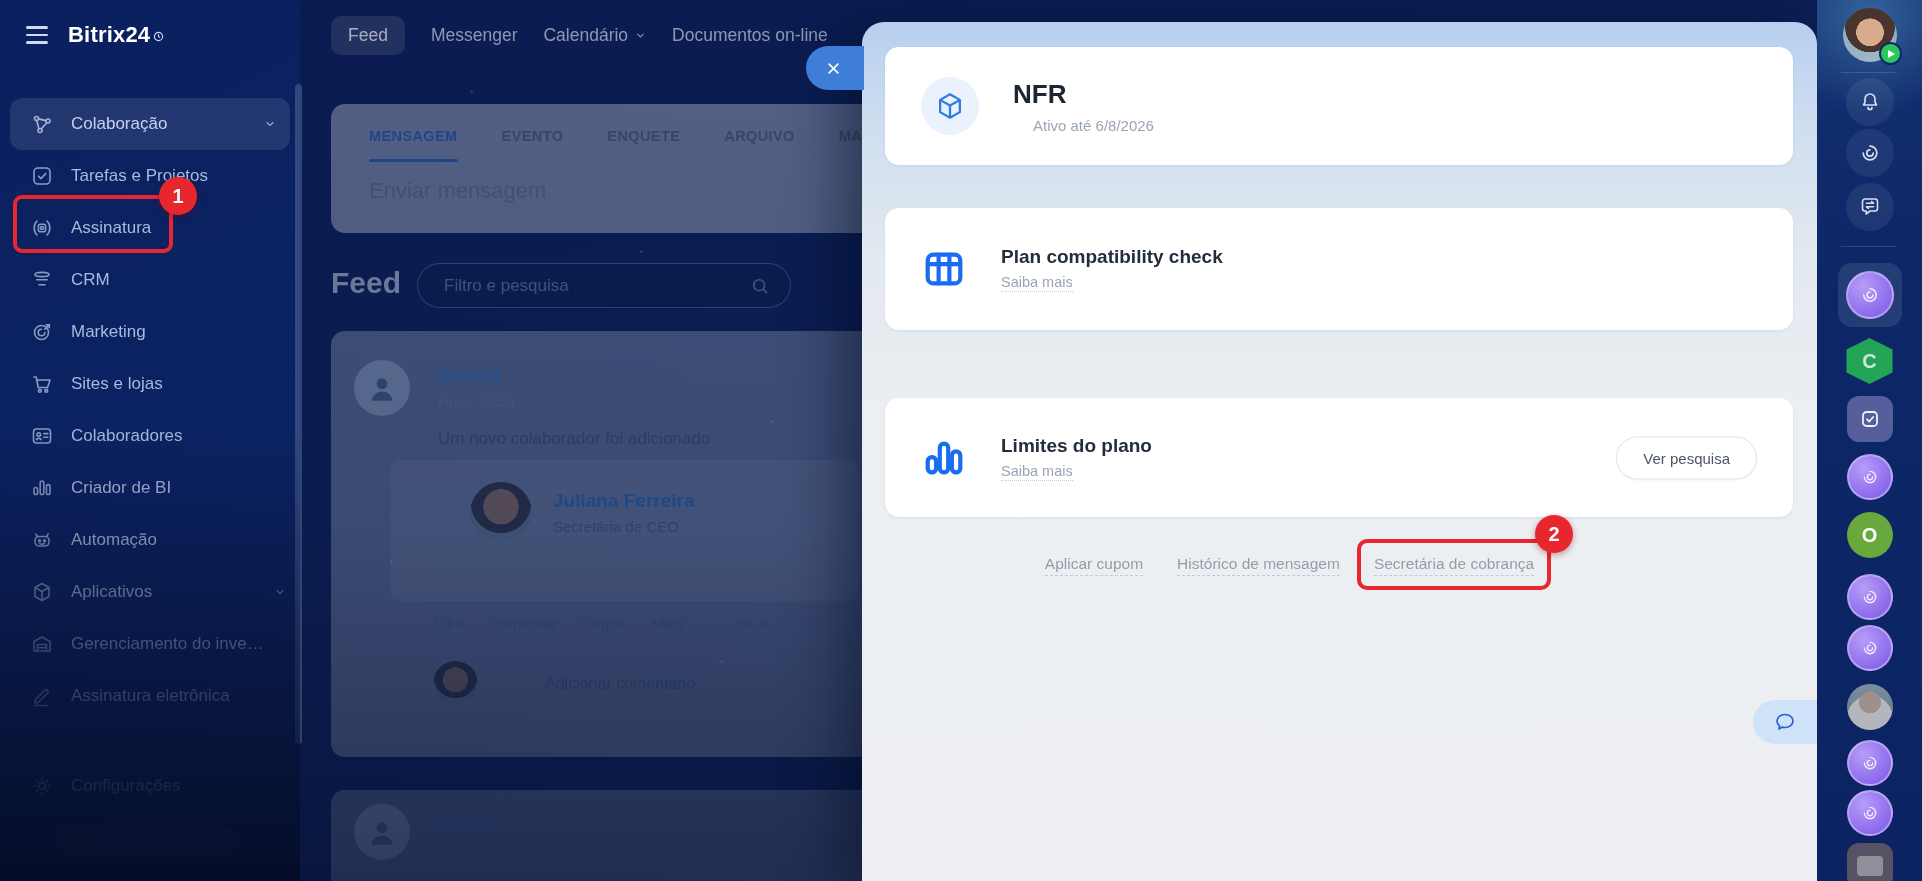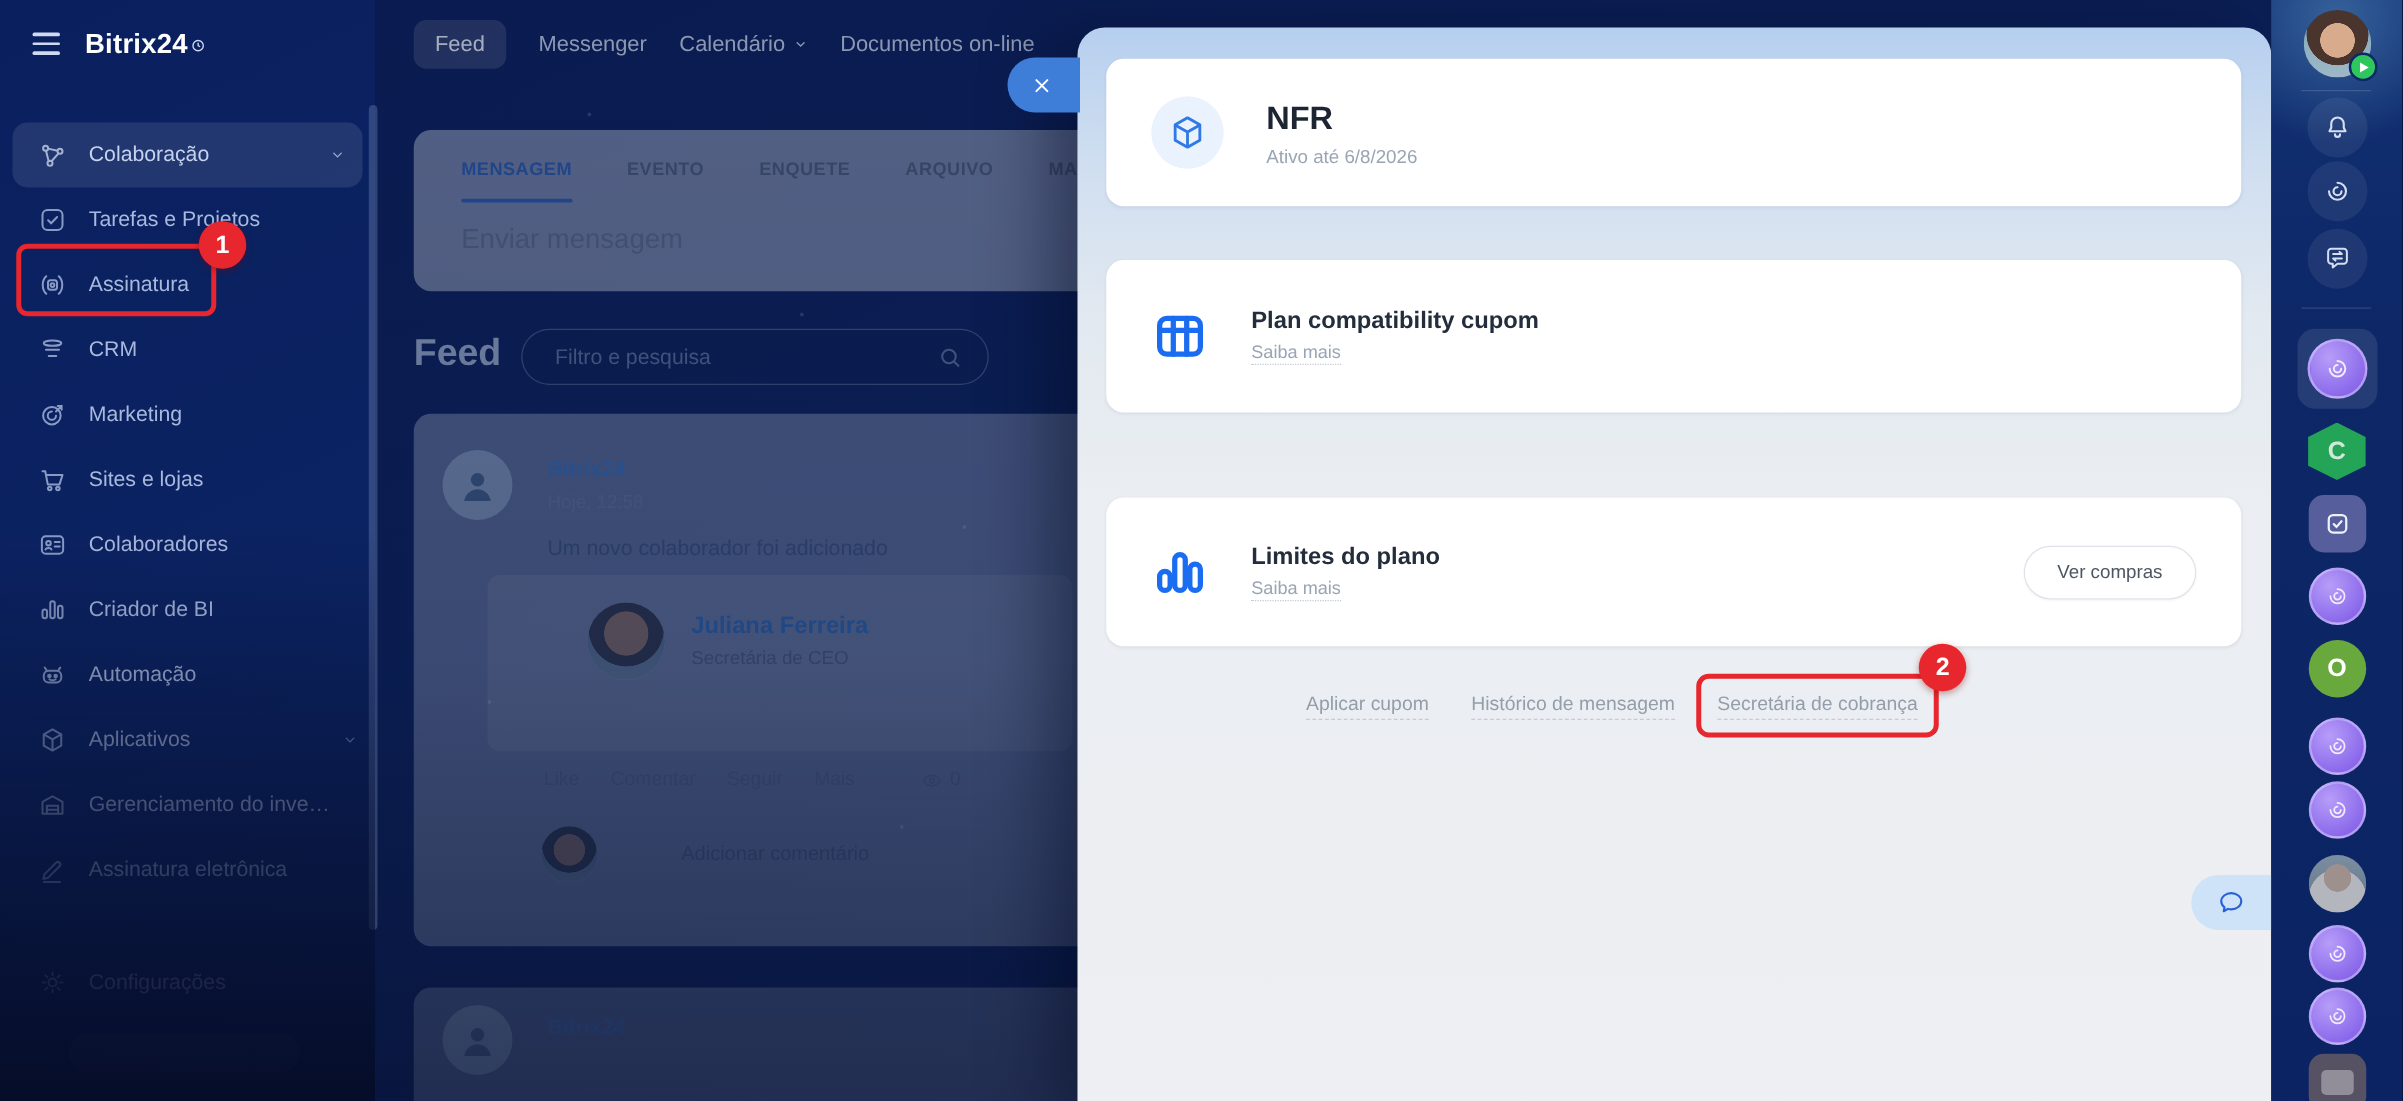--- a/index.html
+++ b/index.html
@@ -96,21 +96,21 @@
              padding-right:4px;cursor:pointer;}
   .card{position:absolute;left:23px;width:908px;background:#ffffff;border-radius:14px;
         box-shadow:0 1px 3px rgba(30,50,90,0.08);display:flex;align-items:center;
         padding-left:36px;gap:34px;}
   .card-nfr{top:25px;height:118px;}
   .card-plan{top:186px;height:122px;}
   .card-limits{top:376px;height:119px;}
   .icon-circle{width:58px;height:58px;border-radius:50%;background:#e9f2fd;
                display:flex;align-items:center;justify-content:center;flex:0 0 58px;}
   .big-title{font-size:26px;font-weight:600;color:#1d2532;}
-  .big-sub{font-size:15px;color:#9aa5b4;margin-top:7px;}
+  .big-sub{font-size:15px;color:#9aa5b4;margin-top:7px;margin-left:20px;}
   .card-title{font-size:19px;font-weight:bold;color:#232d3c;}
   .card-sub{display:inline-block;font-size:14.5px;color:#9aa5b4;margin-top:6px;
             border-bottom:1px dotted #c5ccd6;padding-bottom:1px;cursor:pointer;}
   .pill-btn{position:absolute;right:36px;top:50%;transform:translateY(-50%);background:#fff;
             border:1px solid #e0e4ea;border-radius:22px;padding:12px 26px;font-size:15px;
             color:#4c5662;box-shadow:0 1px 2px rgba(30,50,90,0.06);cursor:pointer;white-space:nowrap;
             font-family:"Liberation Sans",sans-serif;}
   .links-row{position:absolute;left:0;top:533px;width:100%;display:flex;justify-content:center;
              gap:34px;padding-right:100px;color:#939ea9;font-size:15.5px;}
   .p-link{border-bottom:1px dashed #c3ccd5;padding-bottom:2px;cursor:pointer;position:relative;}
@@ -403,36 +403,36 @@
         <div class="big-sub">Ativo até 6/8/2026</div>
       </div>
     </div>
 
     <div class="card card-plan">
       <svg width="46" height="46" viewBox="0 0 24 24" fill="none" stroke="#1a6cf0" stroke-width="2.2" stroke-linecap="round">
           <rect x="3.5" y="4.5" width="17" height="15" rx="3"></rect>
           <path d="M3.5 9.5h17M9.2 4.5v15M14.8 4.5v15"></path>
         </svg>
       <div>
-        <div class="card-title">Plan compatibility cupom</div>
+        <div class="card-title">Plan compatibility check</div>
         <span class="card-sub">Saiba mais</span>
       </div>
     </div>
 
     <div class="card card-limits">
       <svg width="46" height="46" viewBox="0 0 24 24" fill="none" stroke="#1a6cf0" stroke-width="2.2">
           <rect x="3.5" y="11.5" width="4.4" height="8" rx="2.2"></rect>
           <rect x="9.8" y="4.5" width="4.4" height="15" rx="2.2"></rect>
           <rect x="16.1" y="8.5" width="4.4" height="11" rx="2.2"></rect>
         </svg>
       <div>
         <div class="card-title">Limites do plano</div>
         <span class="card-sub">Saiba mais</span>
       </div>
-      <button class="pill-btn">Ver compras</button>
+      <button class="pill-btn">Ver pesquisa</button>
     </div>
 
     <div class="links-row">
       <span class="p-link">Aplicar cupom</span>
       <span class="p-link">Histórico de mensagem</span>
       <span class="p-link">
         <span>Secretária de cobrança</span>
         <span class="ann-box2"></span>
         <span class="ann-badge badge2">2</span>
       </span>

